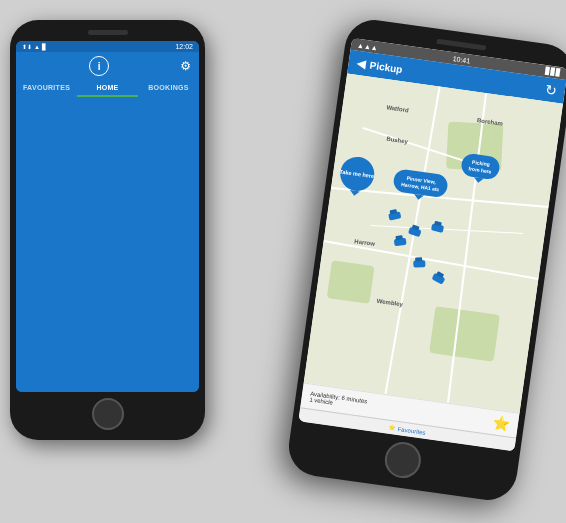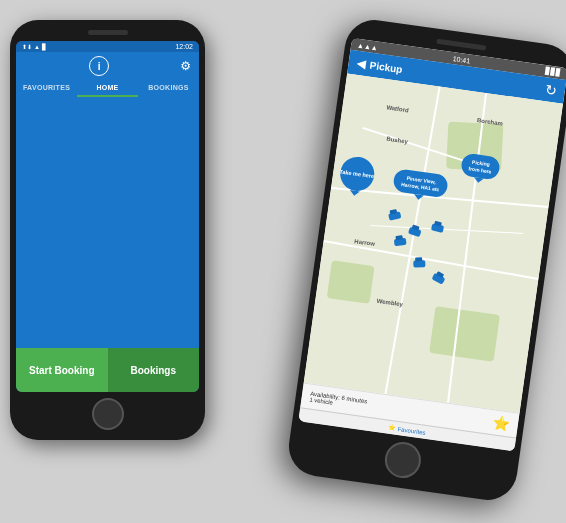--- a/index.html
+++ b/index.html
@@ -403,24 +403,20 @@
 
       <div class="nav-tabs">
         <div class="nav-tab">FAVOURITES</div>
         <div class="nav-tab active">HOME</div>
         <div class="nav-tab">BOOKINGS</div>
       </div>
 
       <div class="main-content-left">
       </div>
 
-      <div class="bottom-btns">
-        <div class="btn-start">Start Booking</div>
-        <div class="btn-bookings">Bookings</div>
-      </div>
     </div>
     <div class="home-btn"></div>
   </div>
 
   <div class="phone-right">
     <div class="speaker"></div>
     <div class="screen">
 
       <div class="status-bar-right">
         <span>▲▲▲</span>

